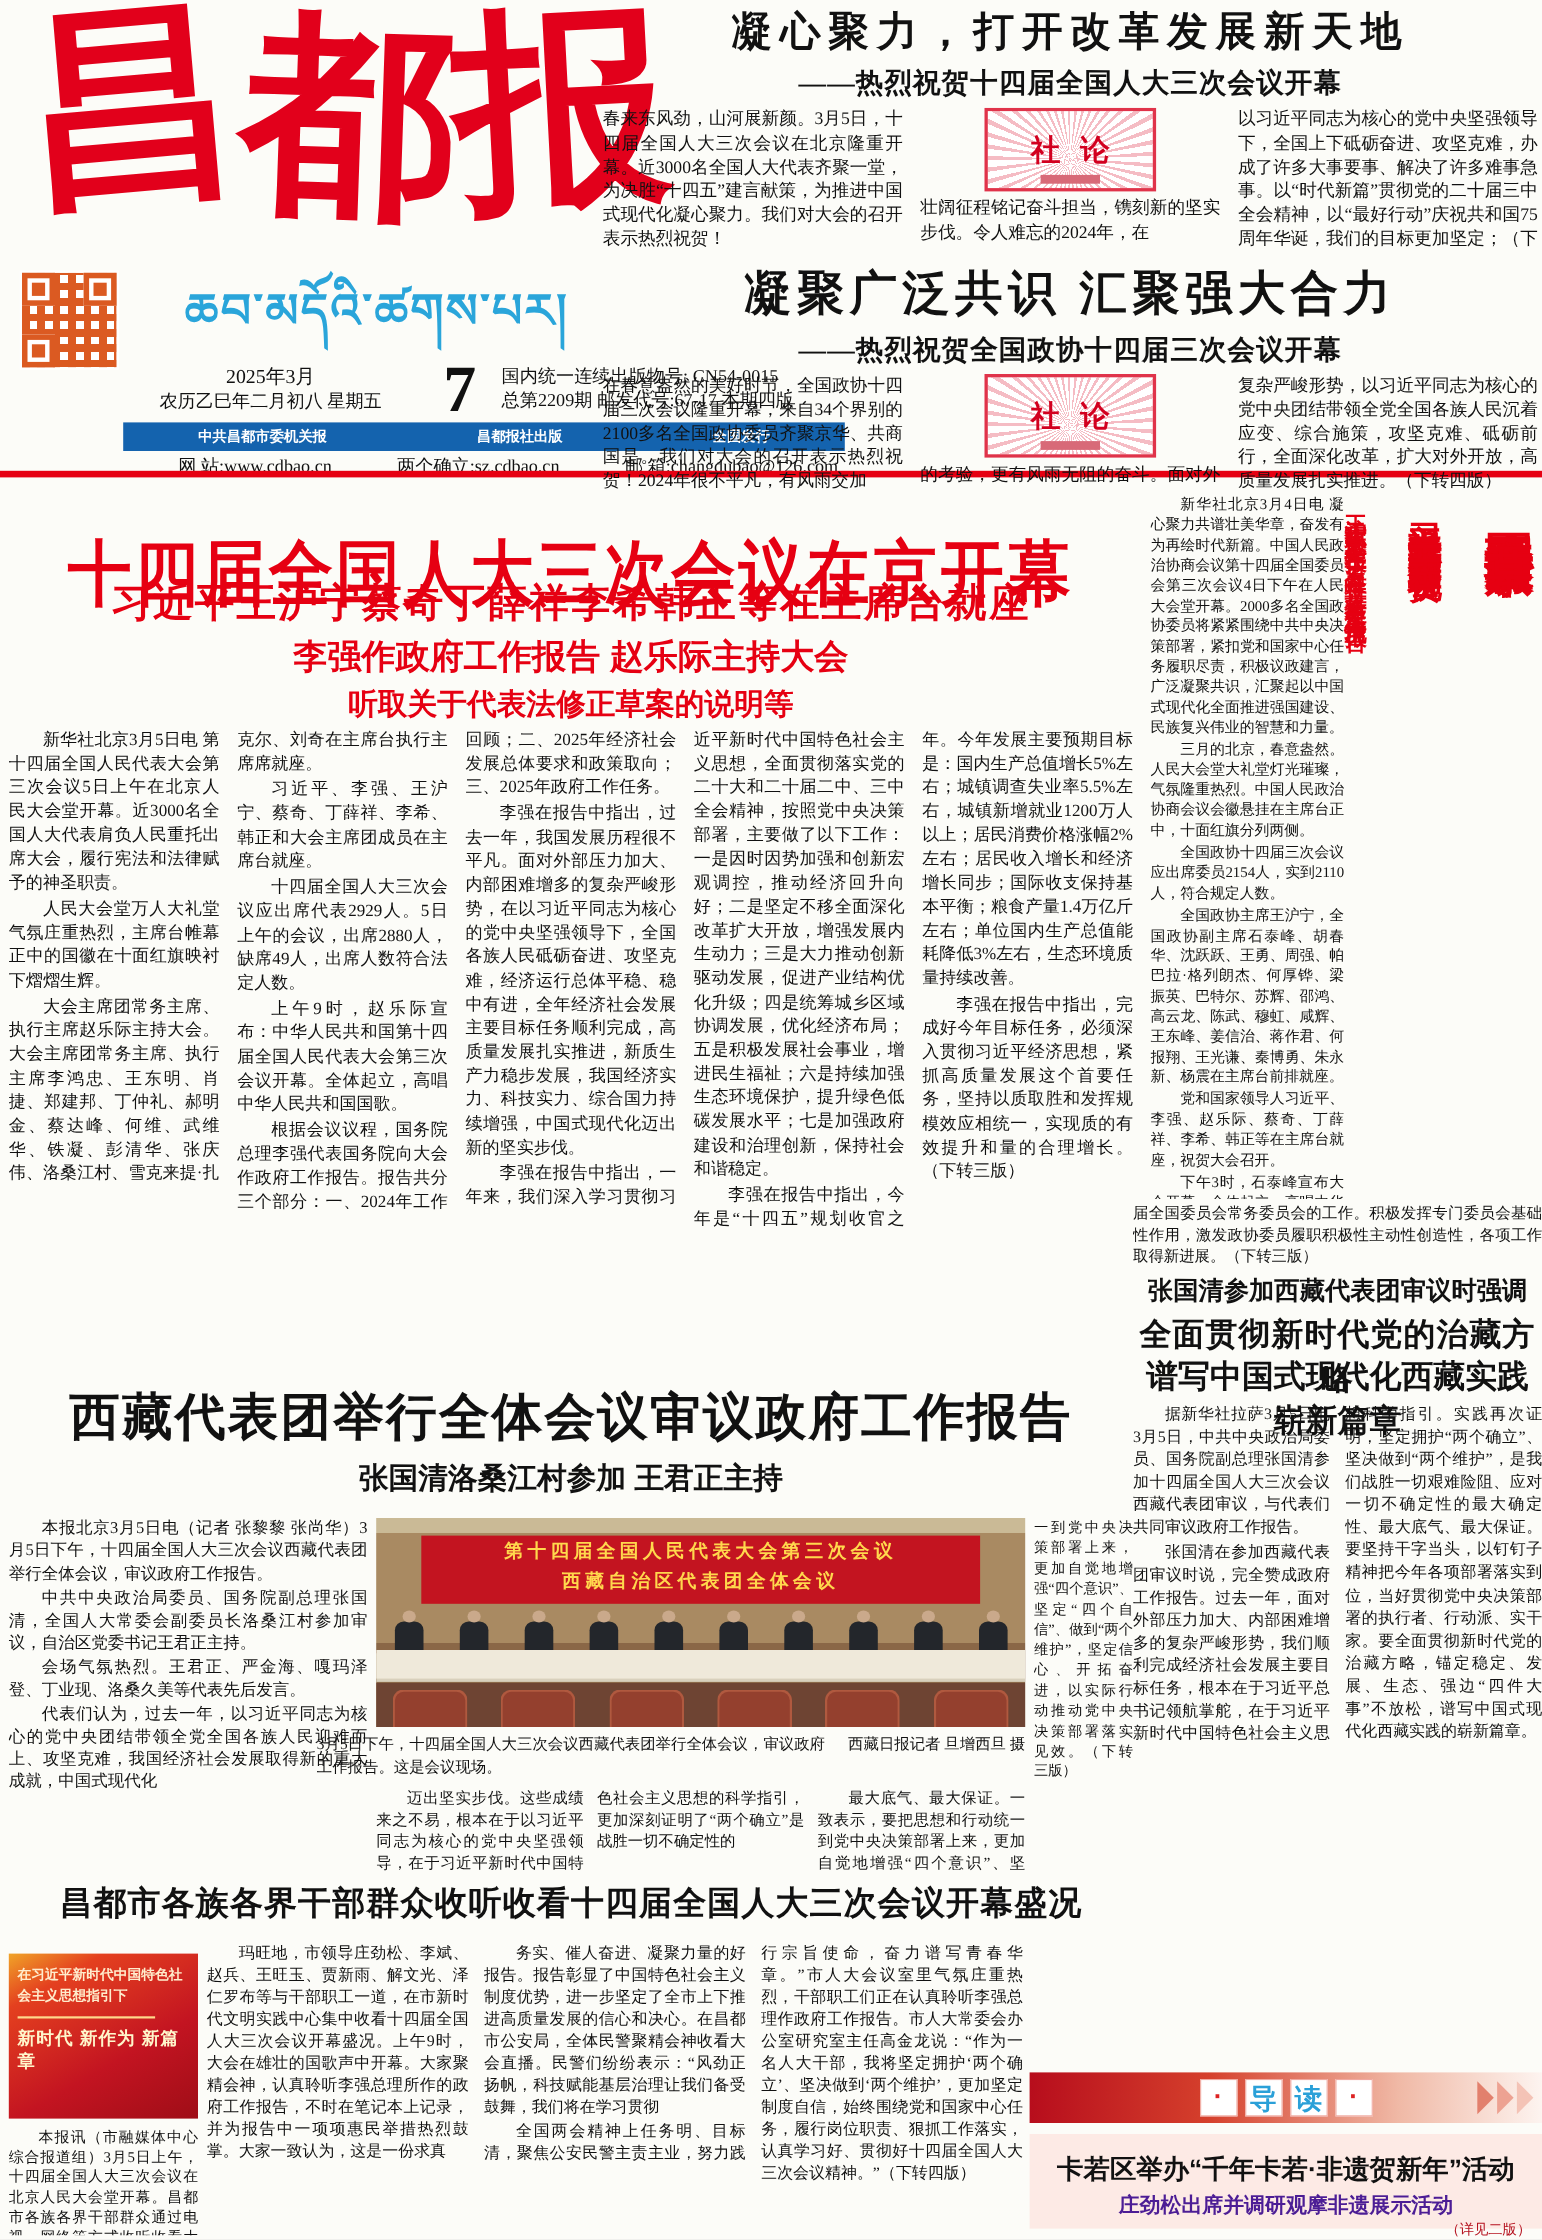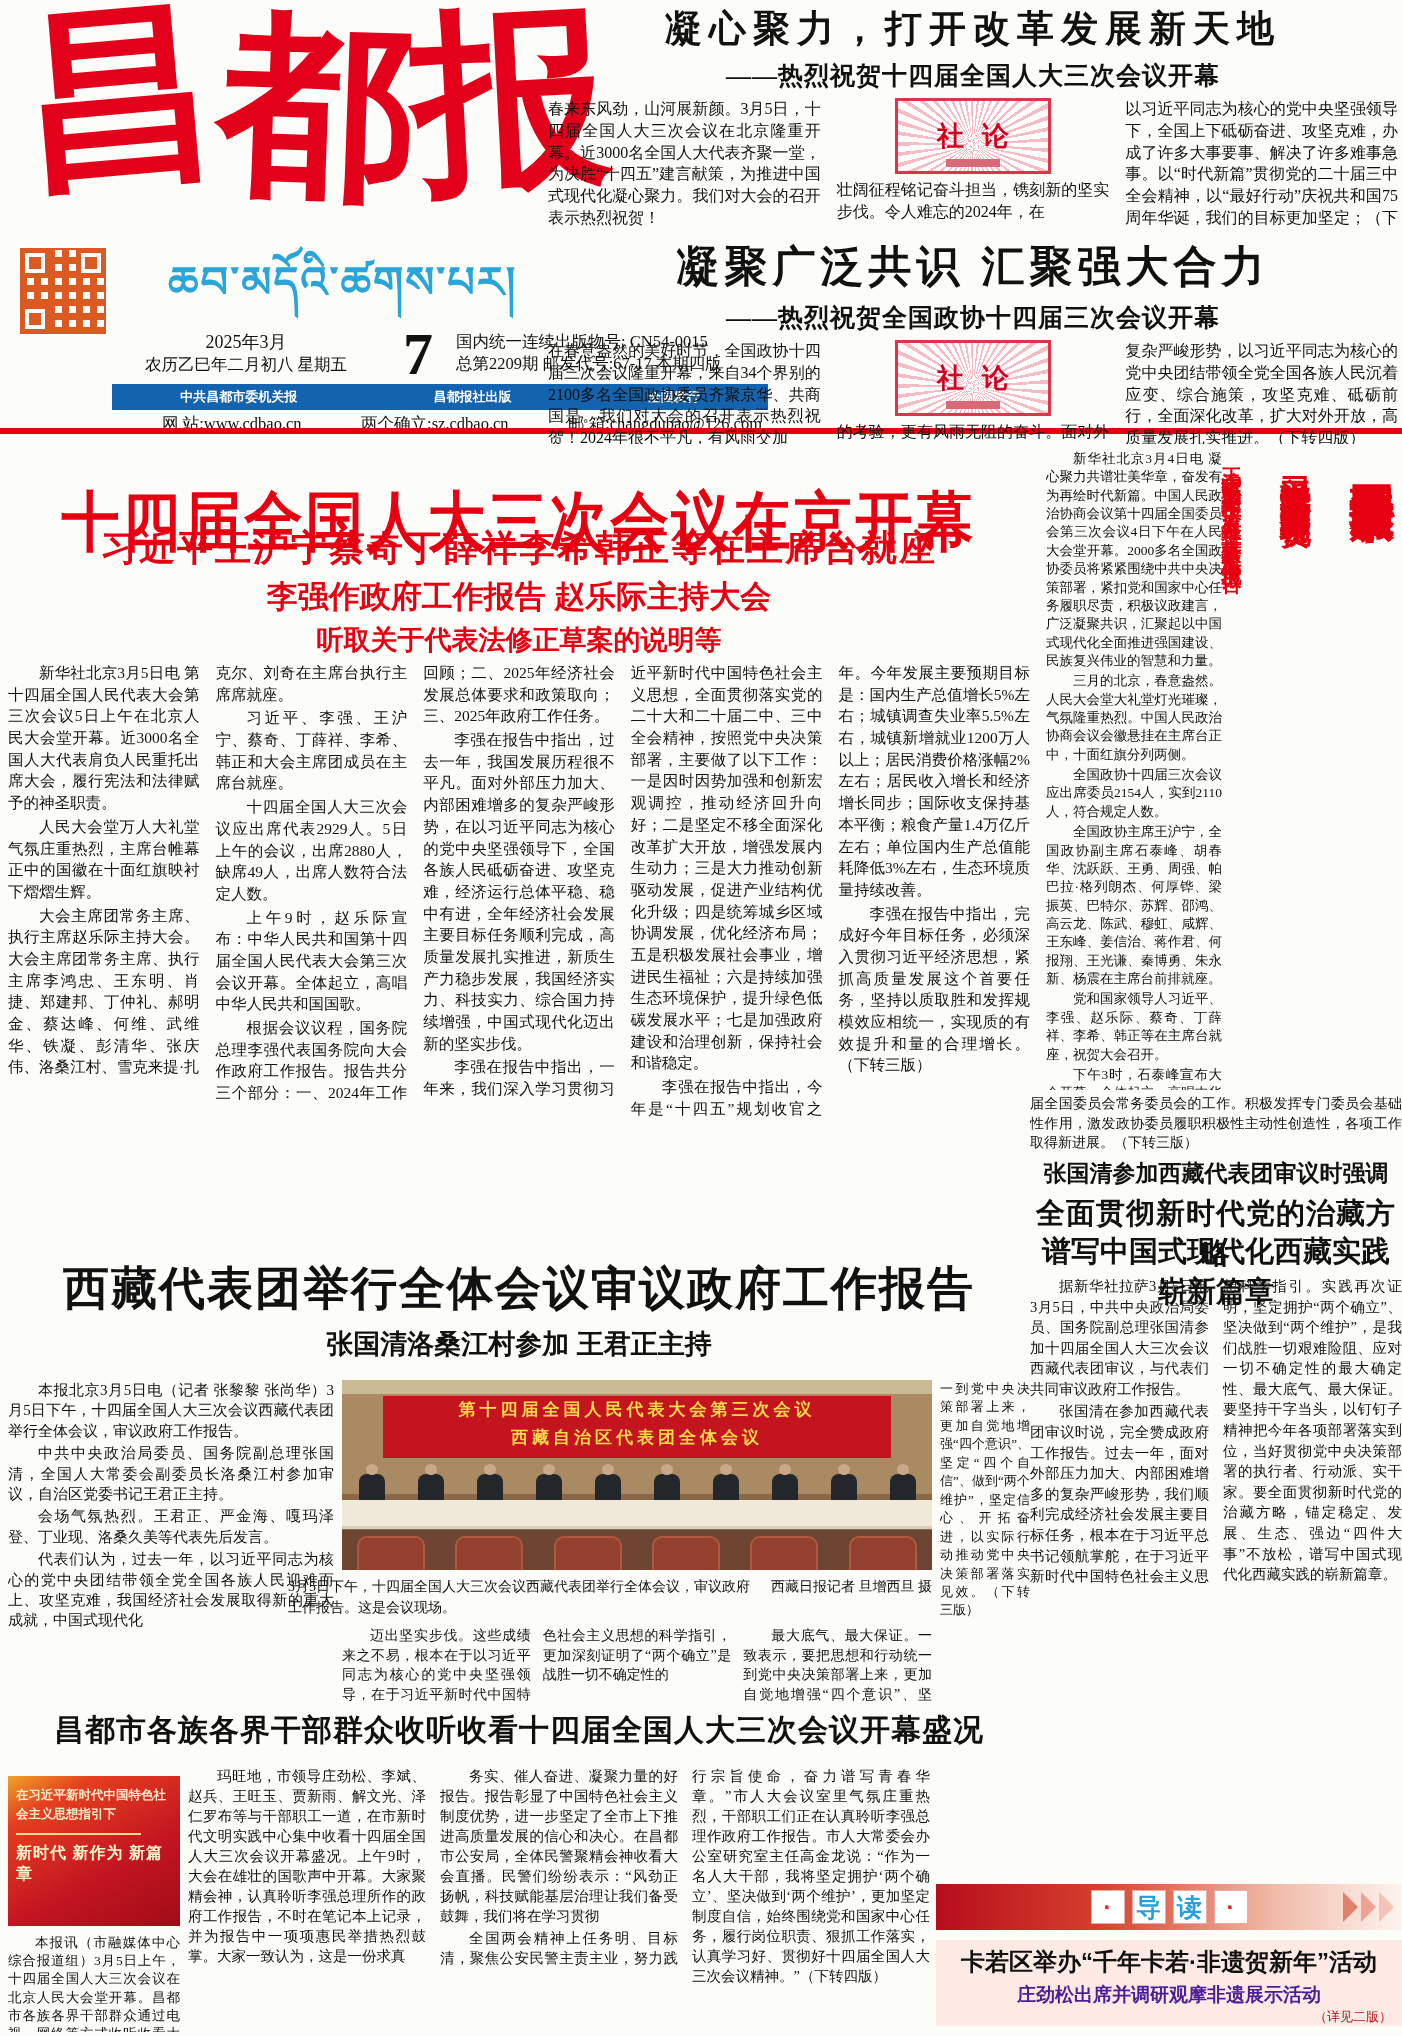--- a/index.html
+++ b/index.html
@@ -116,21 +116,21 @@
          display:flex;align-items:center;justify-content:center;gap:7px;}
   .dd-box{width:32px;height:32px;background:#fff;border:1px solid #f0a9a0;display:flex;
          align-items:center;justify-content:center;font-weight:900;font-family:"Liberation Sans",sans-serif;}
   .dd-dot{color:#d22;font-size:24px;}
   .dd-char{color:#2aa0d8;font-size:25px;}
   .chev{position:absolute;width:0;height:0;border-top:15px solid transparent;border-bottom:15px solid transparent;top:8px;}
   .c1{right:44px;border-left:15px solid #e2806d;}
   .c2{right:26px;border-left:15px solid #eda292;}
   .c3{right:8px;border-left:15px solid #f4c3b6;}
   .dd-pink{left:936px;top:1940px;width:466px;height:86px;background:#fdeae5;box-sizing:border-box;
-         padding:6px 10px 4px;}
+         padding:16px 10px 4px;}
   .dd-h{font-size:24px;font-weight:900;text-align:center;}
   .dd-deck{font-size:19px;font-weight:bold;color:#4c1d95;text-align:center;margin-top:4px;}
   .dd-ref{font-size:13px;color:#b5121f;text-align:right;}
 </style>
 </head>
 <body>
 
 <div class="page">
 
   <div class="abs masthead">

